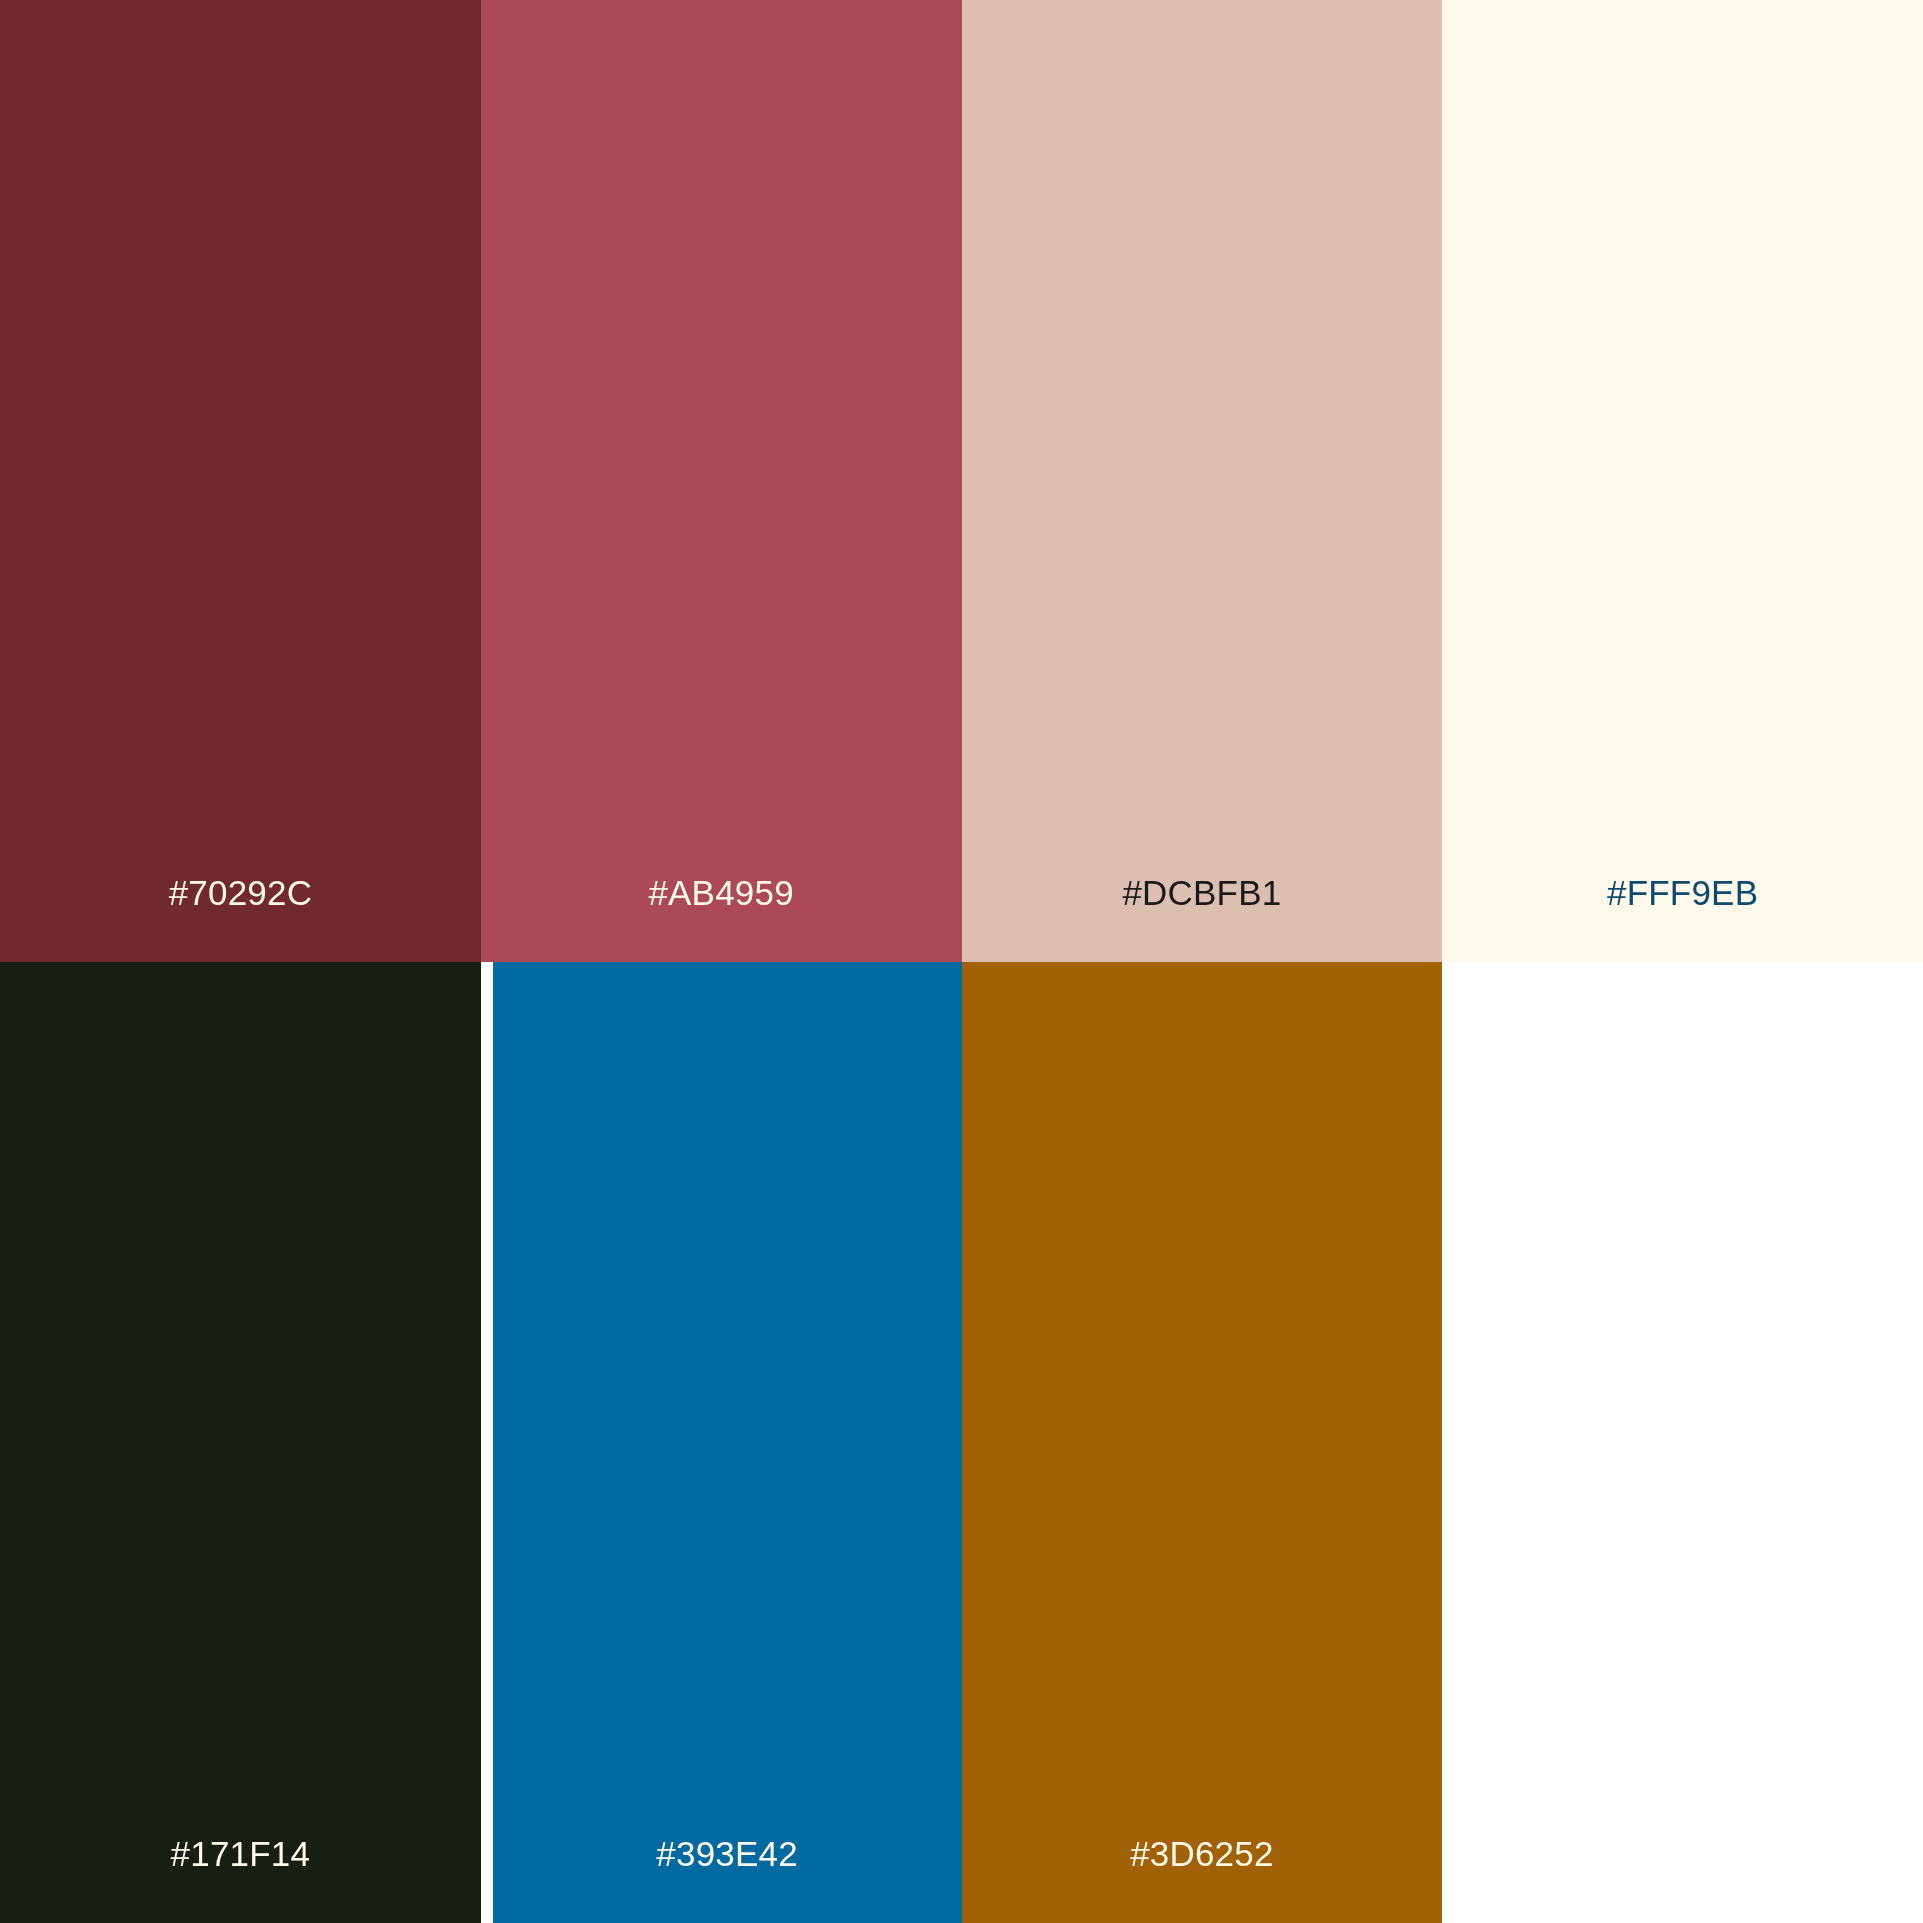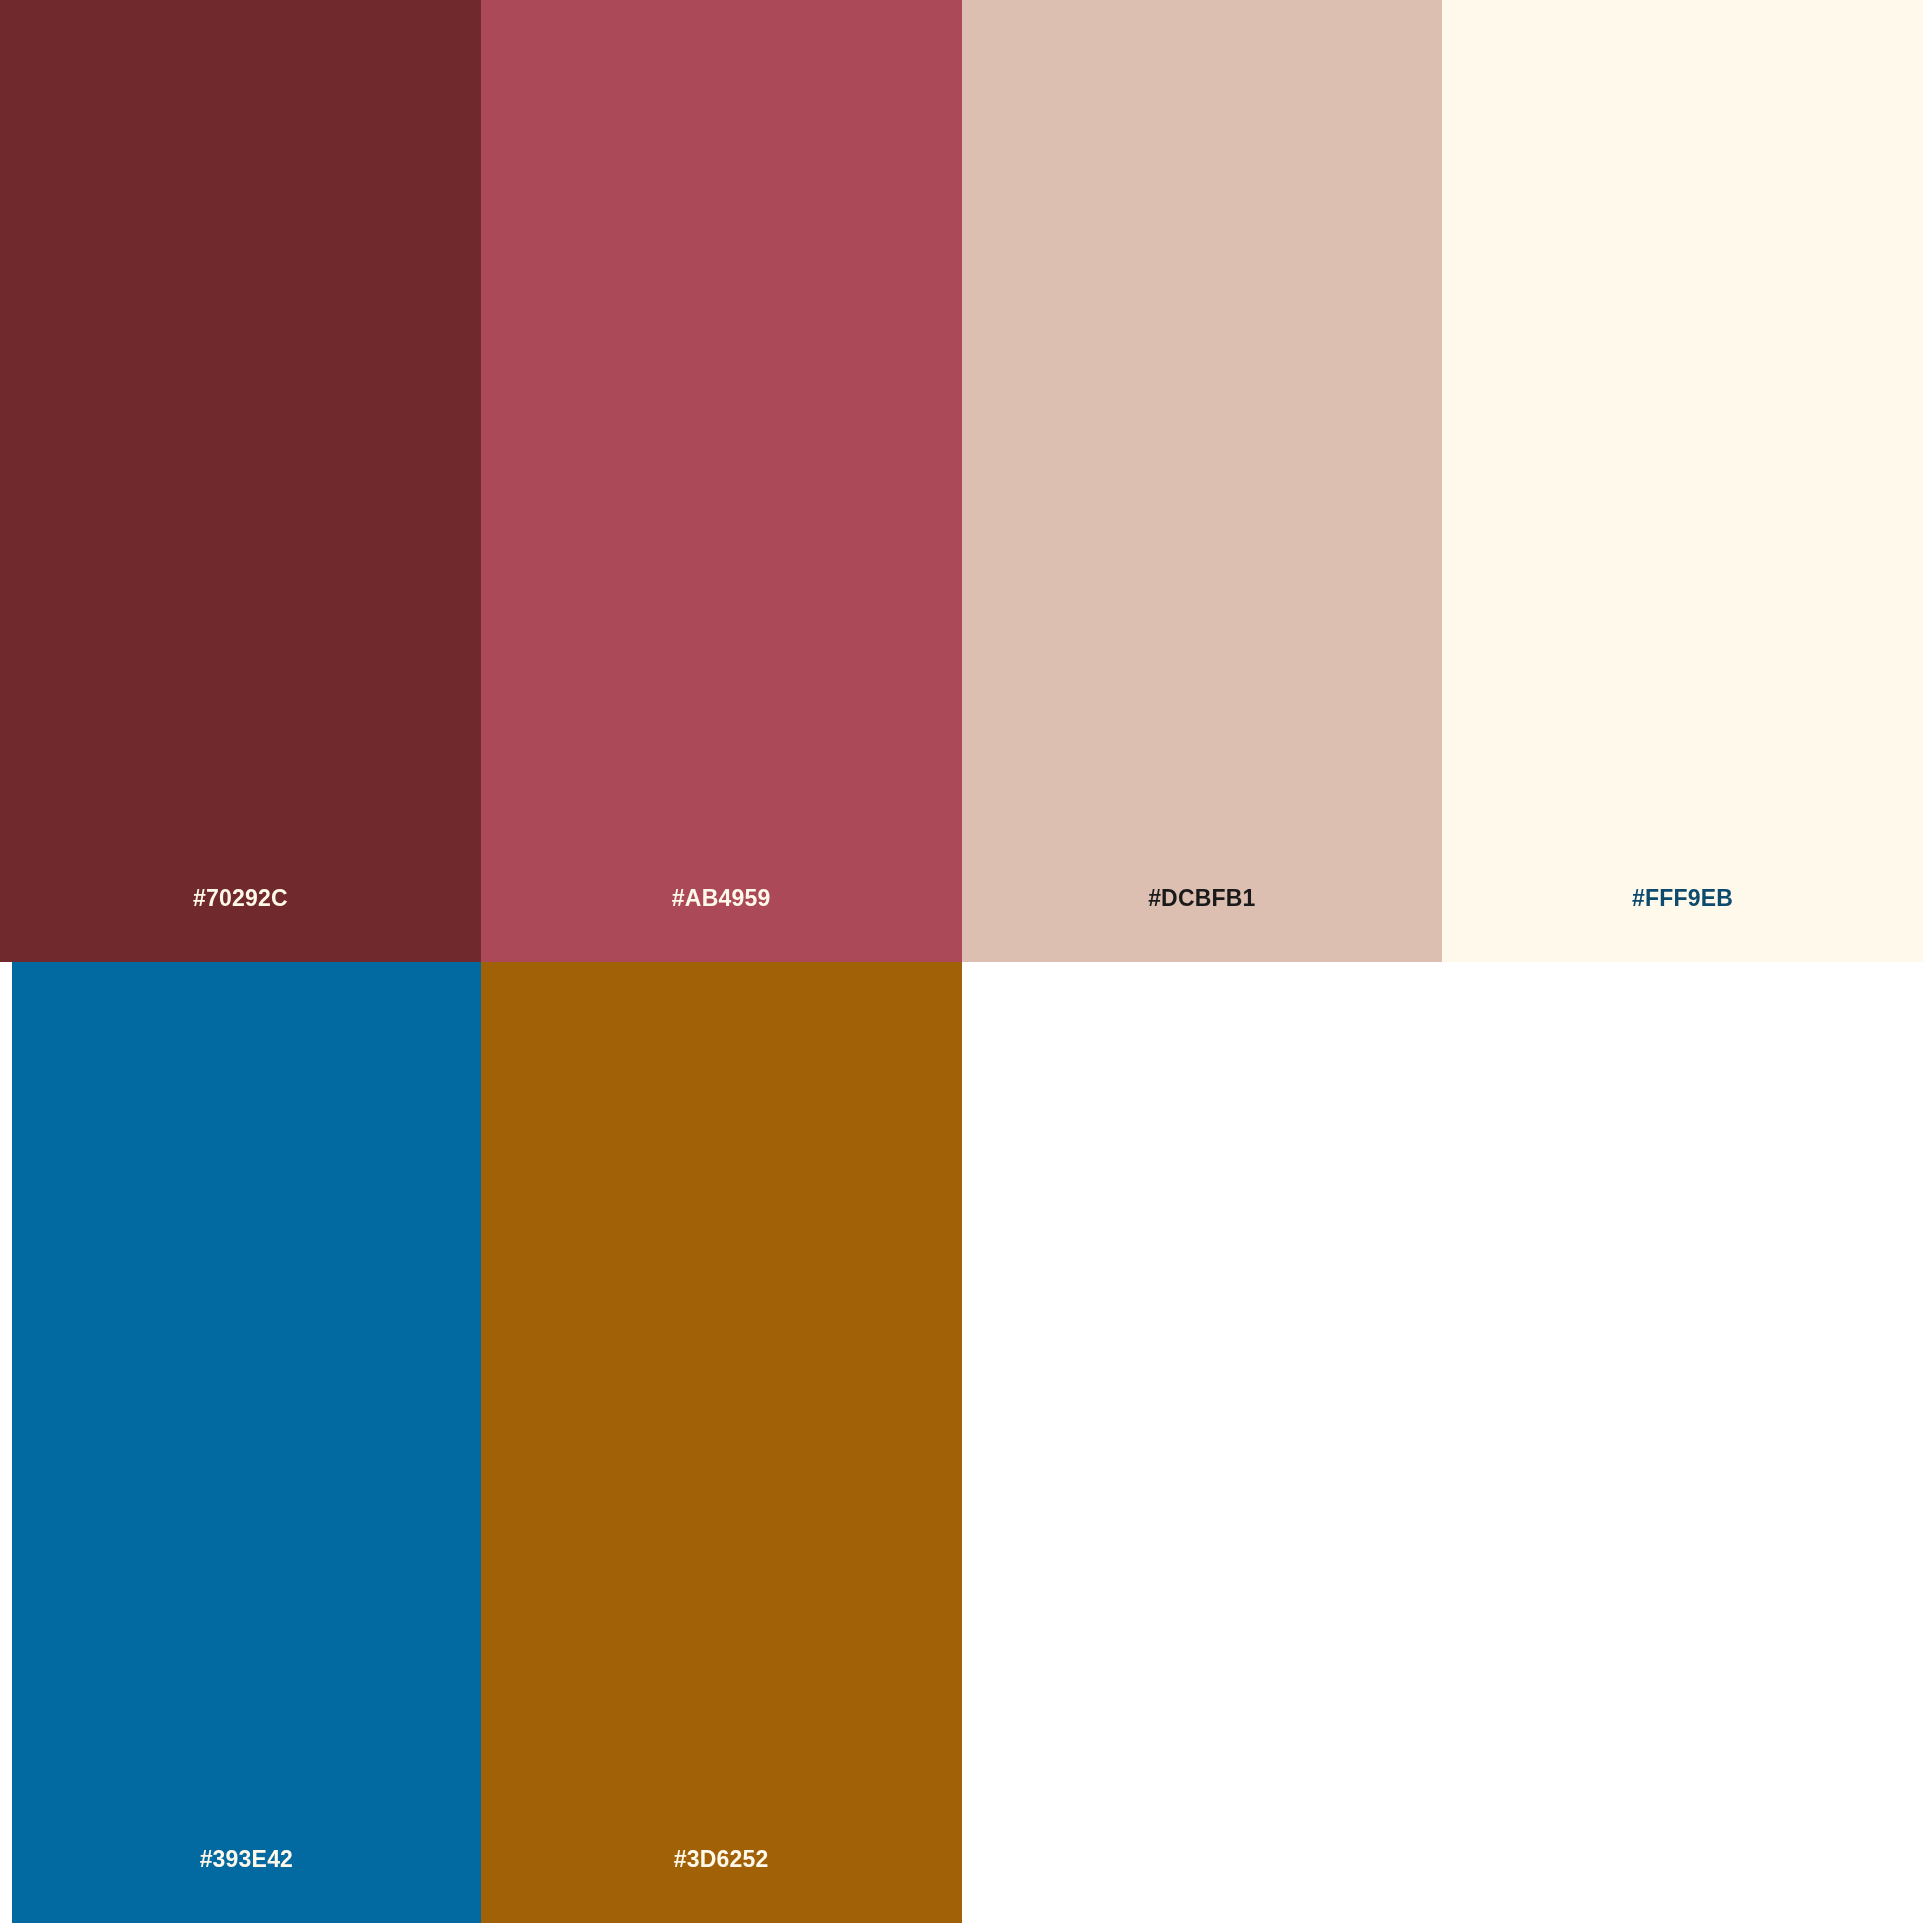--- a/index.html
+++ b/index.html
@@ -25,22 +25,22 @@
   .swatch {
     position: relative;
     display: flex;
     align-items: flex-end;
     justify-content: center;
     padding-bottom: 52px;
     overflow: hidden;
   }
 
   .swatch-label {
-    font-size: 23px;
-    font-weight: 700;
+    font-size: 35px;
+    font-weight: 400;
     letter-spacing: 0.2px;
     line-height: 1;
     white-space: nowrap;
     text-align: center;
     font-family: "Liberation Sans", "DejaVu Sans", sans-serif;
   }
 </style>
 </head>
 <body>
 
@@ -55,20 +55,23 @@
   </div>
 
   <div class="swatch" style="background-color: rgb(220, 191, 177); justify-content: center;">
     <span class="swatch-label" style="color: rgb(26, 26, 26);">#DCBFB1</span>
   </div>
 
   <div class="swatch" style="background-color: rgb(255, 249, 235);">
     <span class="swatch-label" style="color: #0c4a6e;">#FFF9EB</span>
   </div>
 
+  <div class="swatch" style="background-color: rgb(23, 31, 20);">
+    <span class="swatch-label" style="color: rgb(255, 249, 235);">#171F14</span>
+  </div>
 
   <div class="swatch" style="background-color: #0369a1; margin-left: 12px;">
     <span class="swatch-label" style="color: rgb(255, 249, 235);">#393E42</span>
   </div>
 
   <div class="swatch" style="background-color: #a16207;">
     <span class="swatch-label" style="color: rgb(255, 249, 235);">#3D6252</span>
   </div>
 
 

